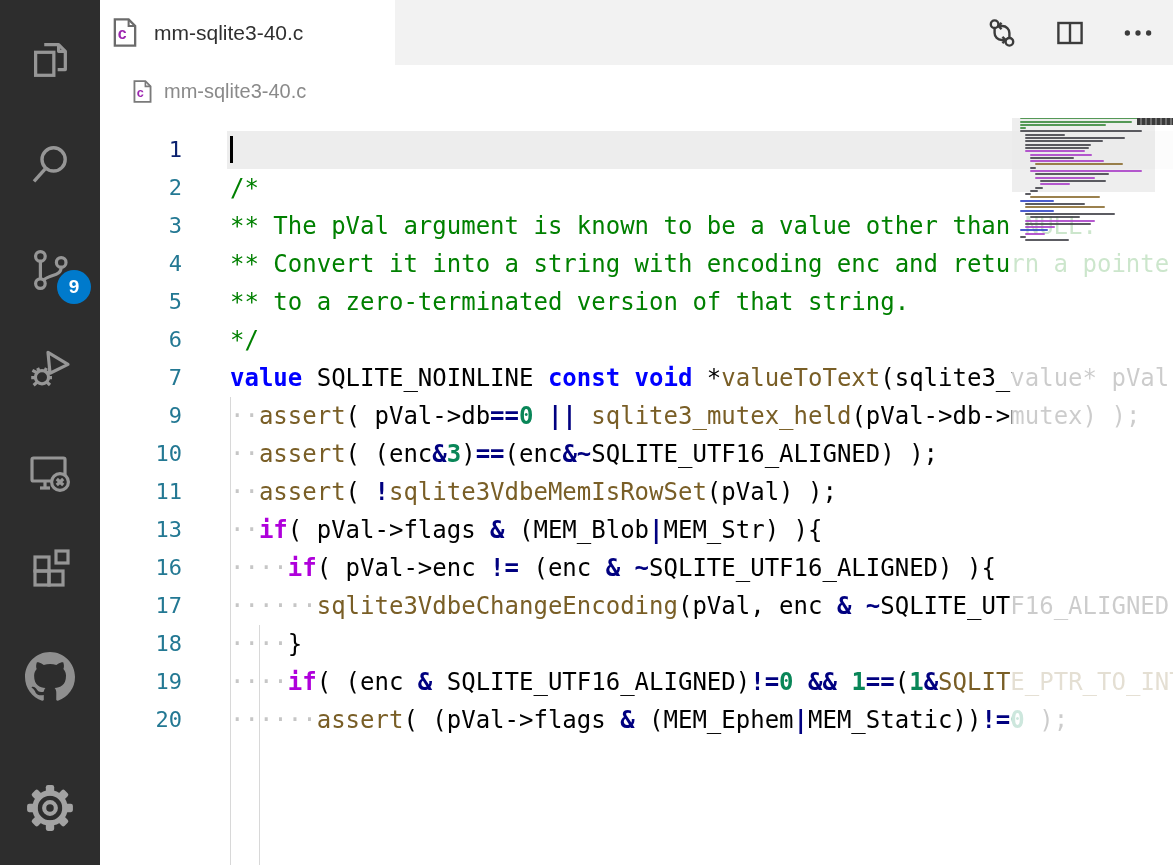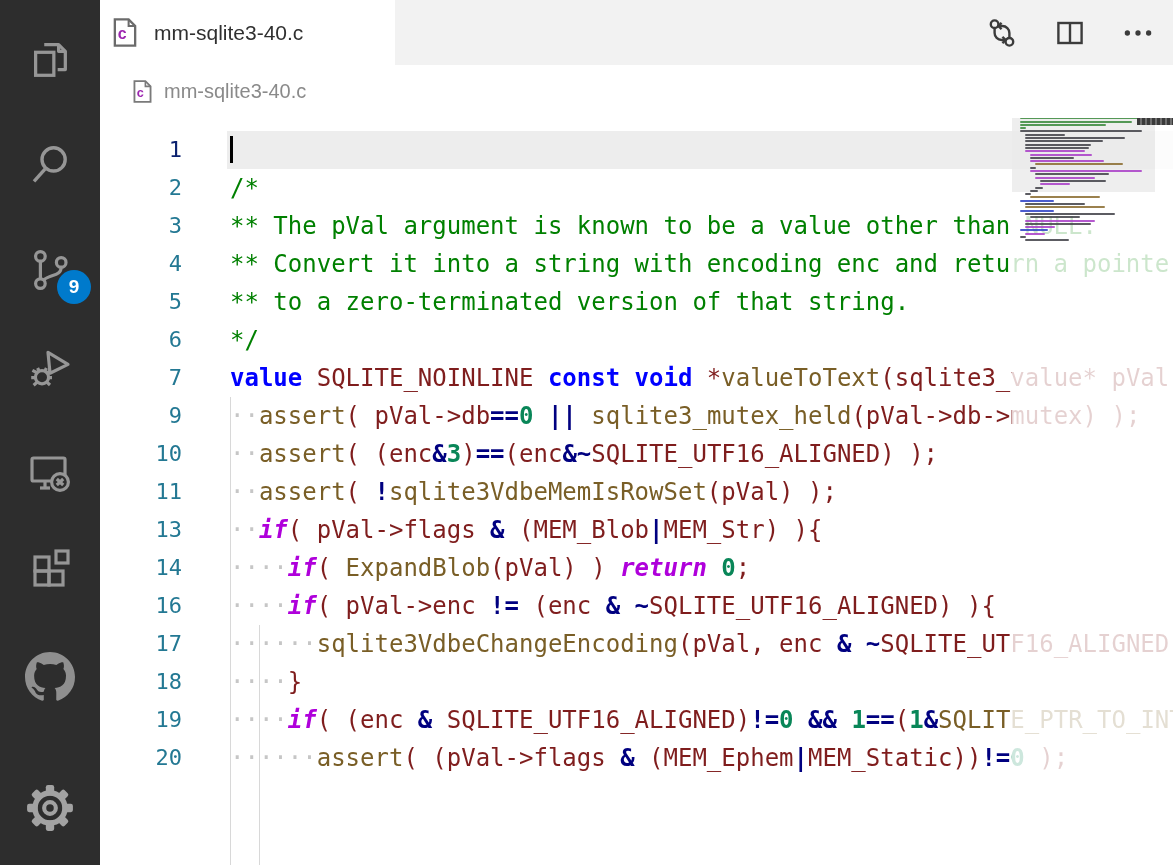--- a/index.html
+++ b/index.html
@@ -34,25 +34,25 @@
                 font-family:"DejaVu Sans Mono", monospace; font-size:24px; }
   .line { position:relative; height:38px; line-height:38px; white-space:pre; }
   .line.active { background:linear-gradient(90deg, transparent 0 127px, #ededed 127px); }
   .ln { display:inline-block; width:82px; text-align:right; color:#237893; font-size:22px; vertical-align:top; }
   .line.active .ln { color:#0b216f; }
   .code { display:inline-block; padding-left:48px; color:#1b1b1f; vertical-align:top; }
   .cursor { display:inline-block; width:3px; height:27px; background:#000000; vertical-align:-5px; }
 
   .t-cm  { color:#008000; }
   .t-kw  { color:#0000ff; font-weight:bold; }
-  .t-ctl { color:#af00db; font-weight:bold; font-style:italic; }
+  .t-ctl { color:#af00db; font-weight:bold; }
   .t-fn  { color:#795e26; }
   .t-num { color:#098658; font-weight:bold; }
   .t-op  { color:#000080; font-weight:bold; }
-  .t-pl  { color:#7f1d1d; }
+  .t-pl  { color:#000000; }
   .t-ws  { color:#c6c6c6; }
 
   .indent-guide { position:absolute; width:1px; background:#d8d8d8; z-index:5; }
 
   
   .minimap-overlay { position:absolute; left:912px; top:-8px; width:161px; height:763px;
                      background:rgba(255,255,255,0.80); z-index:10; }
   .minimap-slider { position:absolute; left:0; top:0; width:143px; height:82px; background:rgba(90,90,90,0.10); }
   .minimap-rows { position:absolute; left:8px; top:4px; width:135px; }
   .mm-row { height:2px; margin-bottom:1.3px; border-radius:1px; opacity:0.85; }
@@ -200,21 +200,20 @@
         <div class="line"><span class="ln">2</span><span class="code"><span class="t-cm">/*</span></span></div>
         <div class="line"><span class="ln">3</span><span class="code"><span class="t-cm">** The pVal argument is known to be a value other than NULL.</span></span></div>
         <div class="line"><span class="ln">4</span><span class="code"><span class="t-cm">** Convert it into a string with encoding enc and return a pointer</span></span></div>
         <div class="line"><span class="ln">5</span><span class="code"><span class="t-cm">** to a zero-terminated version of that string.</span></span></div>
         <div class="line"><span class="ln">6</span><span class="code"><span class="t-cm">*/</span></span></div>
         <div class="line"><span class="ln">7</span><span class="code"><span class="t-kw">value</span><span class="t-pl"> SQLITE_NOINLINE </span><span class="t-kw">const</span><span class="t-pl"> </span><span class="t-kw">void</span><span class="t-pl"> *</span><span class="t-fn">valueToText</span><span class="t-pl">(sqlite3_value* pVal, u8 enc){</span></span></div>
         <div class="line"><span class="ln">9</span><span class="code"><span class="t-ws">··</span><span class="t-fn">assert</span><span class="t-pl">( pVal-&gt;db</span><span class="t-op">==</span><span class="t-num">0</span><span class="t-pl"> </span><span class="t-op">||</span><span class="t-pl"> </span><span class="t-fn">sqlite3_mutex_held</span><span class="t-pl">(pVal-&gt;db-&gt;mutex) );</span></span></div>
         <div class="line"><span class="ln">10</span><span class="code"><span class="t-ws">··</span><span class="t-fn">assert</span><span class="t-pl">( (enc</span><span class="t-op">&amp;</span><span class="t-num">3</span><span class="t-pl">)</span><span class="t-op">==</span><span class="t-pl">(enc</span><span class="t-op">&amp;~</span><span class="t-pl">SQLITE_UTF16_ALIGNED) );</span></span></div>
         <div class="line"><span class="ln">11</span><span class="code"><span class="t-ws">··</span><span class="t-fn">assert</span><span class="t-pl">( </span><span class="t-op">!</span><span class="t-fn">sqlite3VdbeMemIsRowSet</span><span class="t-pl">(pVal) );</span></span></div>
         <div class="line"><span class="ln">13</span><span class="code"><span class="t-ws">··</span><span class="t-ctl">if</span><span class="t-pl">( pVal-&gt;flags </span><span class="t-op">&amp;</span><span class="t-pl"> (MEM_Blob</span><span class="t-op">|</span><span class="t-pl">MEM_Str) ){</span></span></div>
-        <div class="line"><span class="ln">14</span><span class="code"><span class="t-ws">····</span><span class="t-ctl">if</span><span class="t-pl">( </span><span class="t-fn">ExpandBlob</span><span class="t-pl">(pVal) ) </span><span class="t-ctl">return</span><span class="t-pl"> </span><span class="t-num">0</span><span class="t-pl">;</span></span></div>
         <div class="line"><span class="ln">16</span><span class="code"><span class="t-ws">····</span><span class="t-ctl">if</span><span class="t-pl">( pVal-&gt;enc </span><span class="t-op">!=</span><span class="t-pl"> (enc </span><span class="t-op">&amp;</span><span class="t-pl"> </span><span class="t-op">~</span><span class="t-pl">SQLITE_UTF16_ALIGNED) ){</span></span></div>
         <div class="line"><span class="ln">17</span><span class="code"><span class="t-ws">······</span><span class="t-fn">sqlite3VdbeChangeEncoding</span><span class="t-pl">(pVal, enc </span><span class="t-op">&amp;</span><span class="t-pl"> </span><span class="t-op">~</span><span class="t-pl">SQLITE_UTF16_ALIGNED);</span></span></div>
         <div class="line"><span class="ln">18</span><span class="code"><span class="t-ws">····</span><span class="t-pl">}</span></span></div>
         <div class="line"><span class="ln">19</span><span class="code"><span class="t-ws">····</span><span class="t-ctl">if</span><span class="t-pl">( (enc </span><span class="t-op">&amp;</span><span class="t-pl"> SQLITE_UTF16_ALIGNED)</span><span class="t-op">!=</span><span class="t-num">0</span><span class="t-pl"> </span><span class="t-op">&amp;&amp;</span><span class="t-pl"> </span><span class="t-num">1</span><span class="t-op">==</span><span class="t-pl">(</span><span class="t-num">1</span><span class="t-op">&amp;</span><span class="t-fn">SQLITE_PTR_TO_INT</span></span></div>
         <div class="line"><span class="ln">20</span><span class="code"><span class="t-ws">······</span><span class="t-fn">assert</span><span class="t-pl">( (pVal-&gt;flags </span><span class="t-op">&amp;</span><span class="t-pl"> (MEM_Ephem</span><span class="t-op">|</span><span class="t-pl">MEM_Static))</span><span class="t-op">!=</span><span class="t-num">0</span><span class="t-pl"> );</span></span></div>
       </div>
 
     <div class="indent-guide" style="left:130px; top:279px; height:468px;"></div>
     <div class="indent-guide" style="left:159px; top:507px; height:240px;"></div>
 

